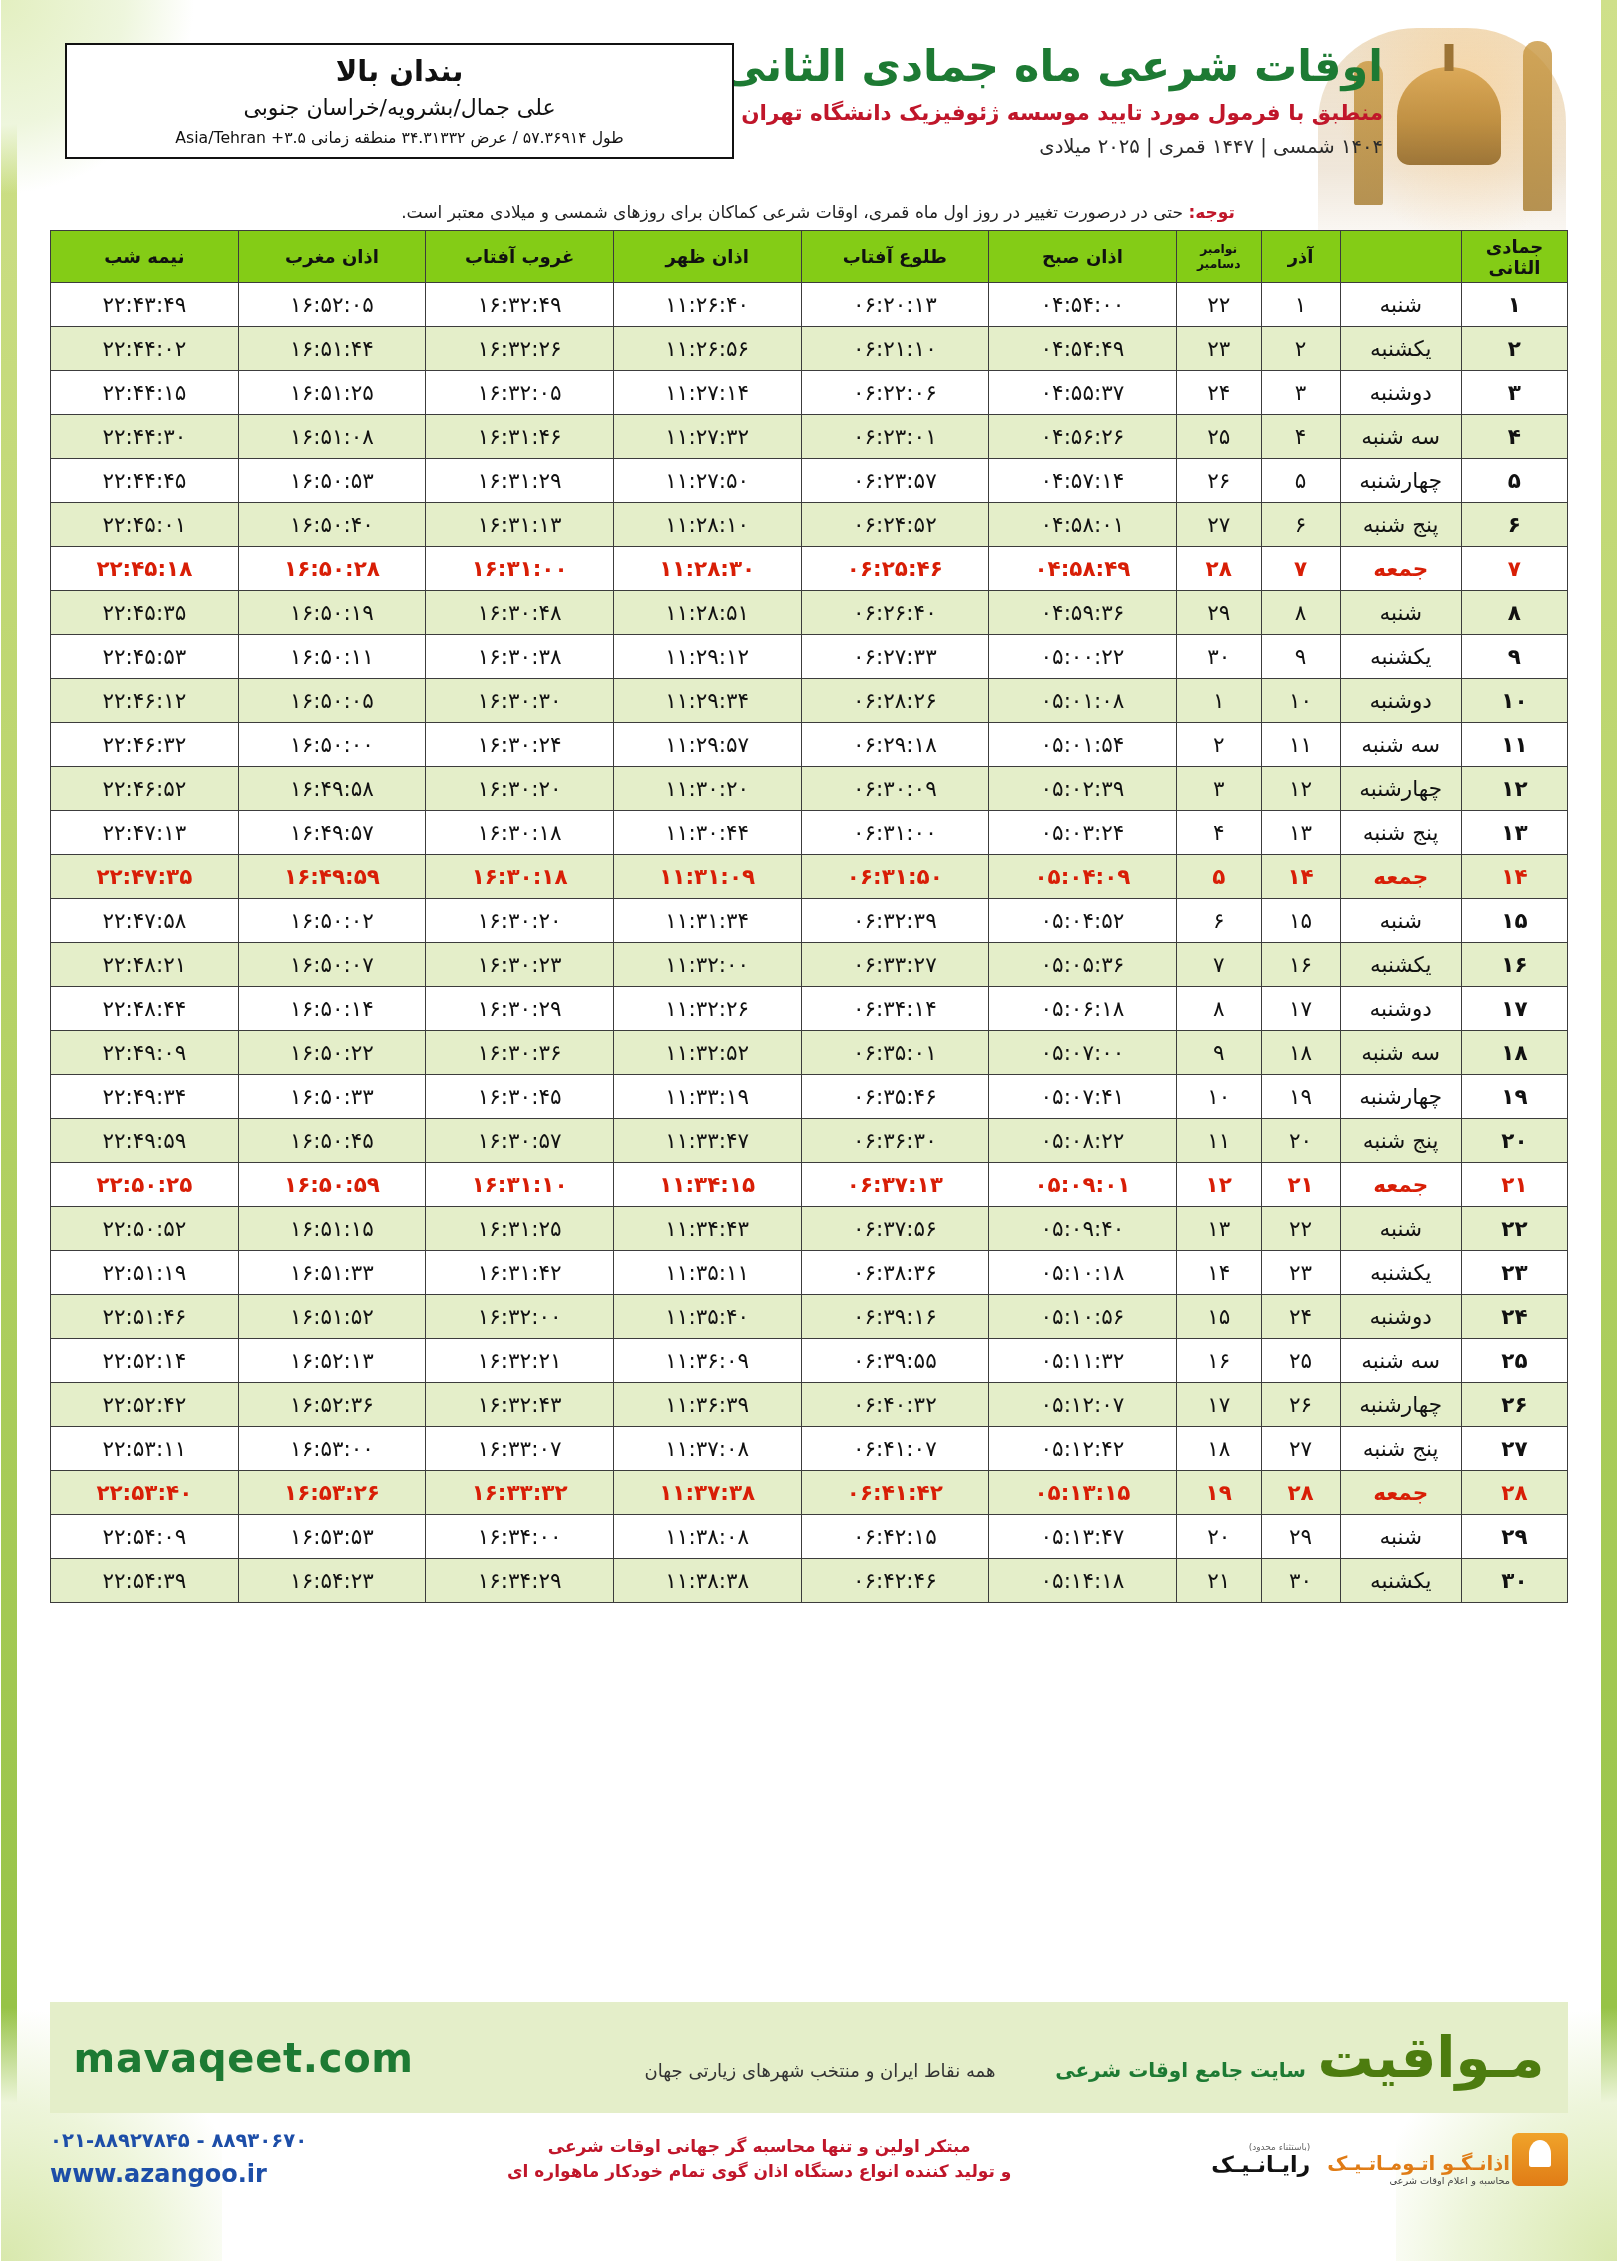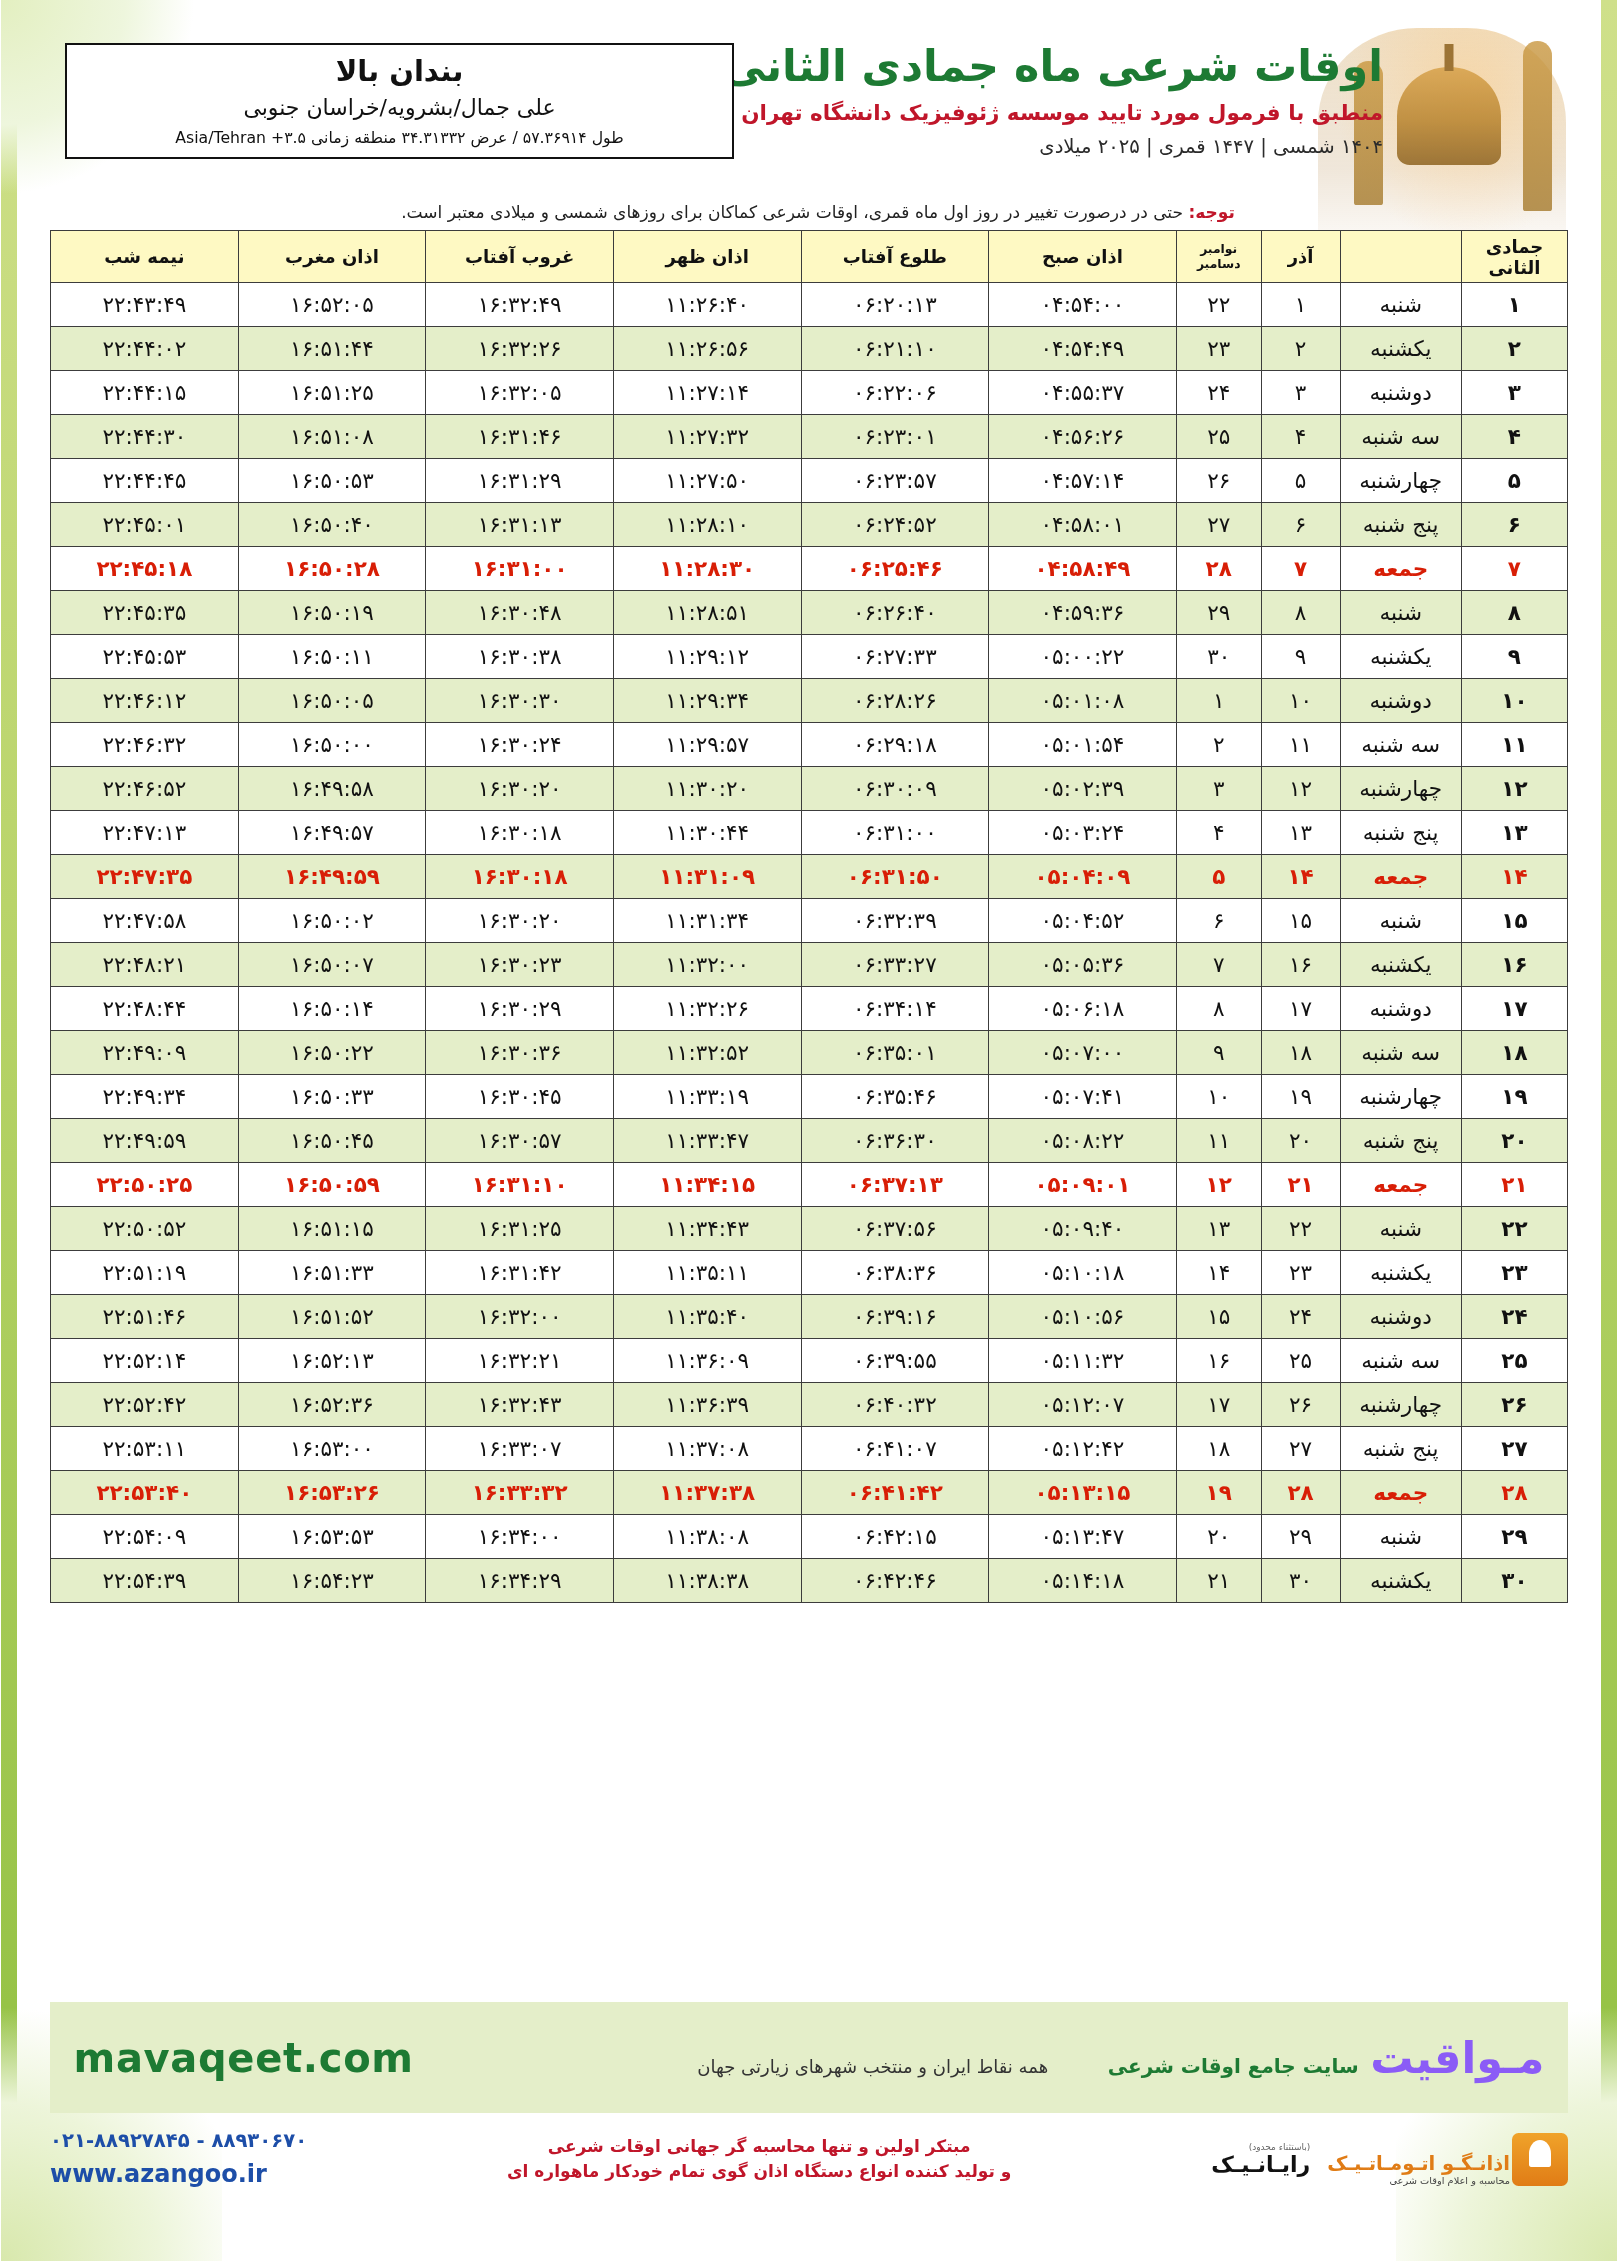--- a/index.html
+++ b/index.html
@@ -188,21 +188,21 @@
     left: 50px;
     right: 50px;
   }
   table.prayer {
     width: 100%;
     border-collapse: collapse;
     direction: rtl;
     table-layout: fixed;
   }
   table.prayer th {
-    background: #fef9c3;
+    background: #84cc16;
     border: 1.3px solid #3c3c3c;
     font-size: 18px;
     font-weight: bold;
     color: #111;
     height: 51px;
     padding: 0 2.6px;
   }
   table.prayer th.small {
     font-size: 12.4px;
     line-height: 1.15;
@@ -253,23 +253,23 @@
     box-sizing: border-box;
     direction: rtl;
   }
   .brand-right {
     display: flex;
     align-items: baseline;
     gap: 11.7px;
     direction: rtl;
   }
   .brand-name {
-    font-size: 43px;
-    font-weight: bold;
-    color: #8b5cf6;
+    font-size: 56px;
+    font-weight: bold;
+    color: #4d7c0f;
     letter-spacing: 1.3px;
   }
   .brand-tag {
     font-size: 20px;
     color: #1d7a33;
     font-weight: bold;
     margin-left: 48px;
   }
   .brand-desc {
     font-size: 18px;

